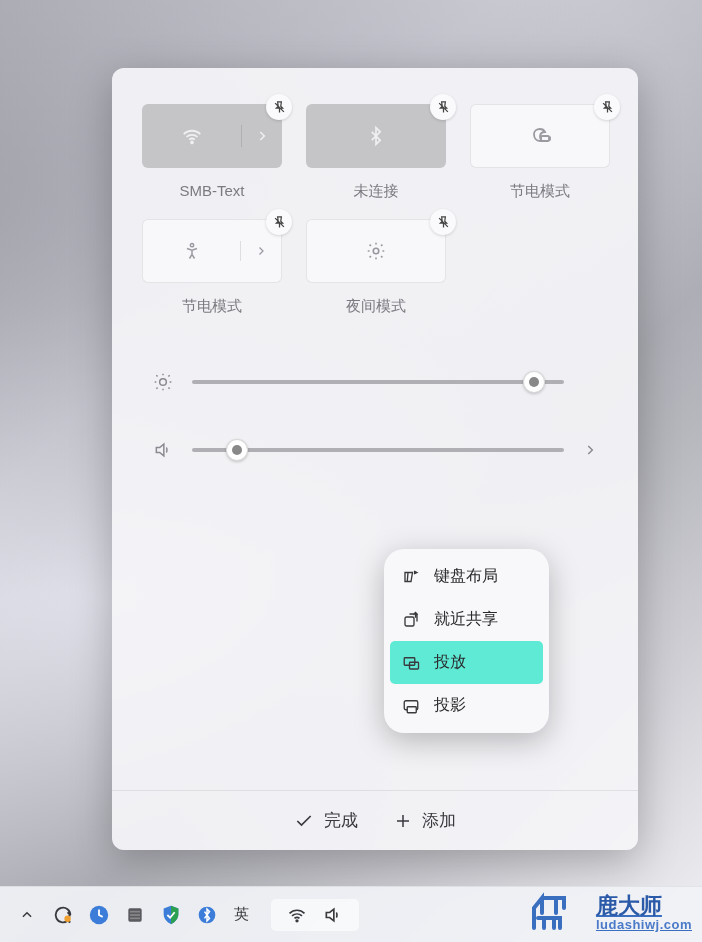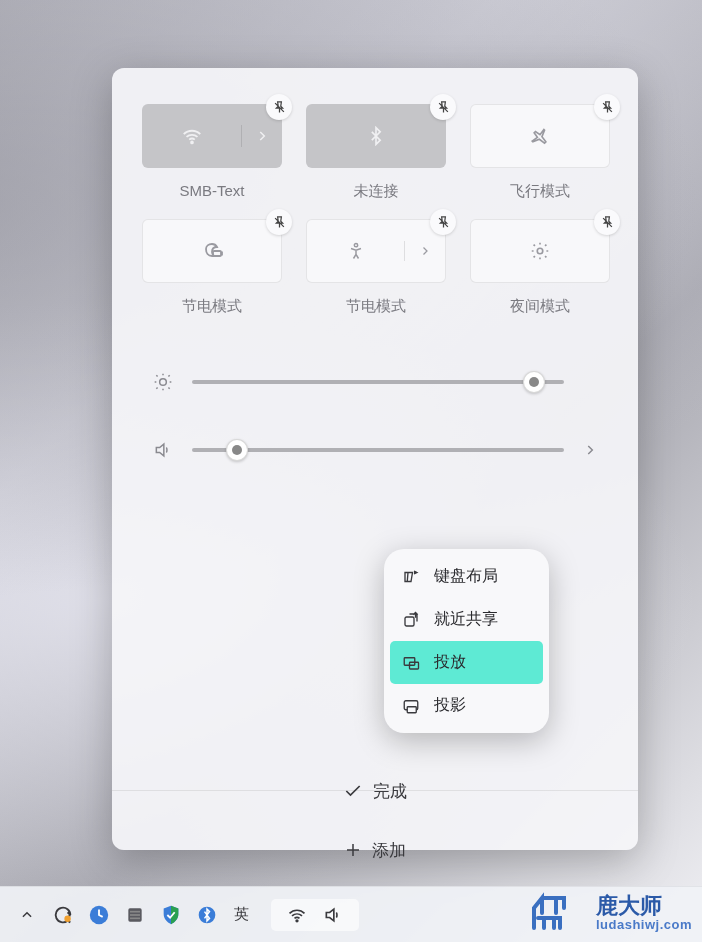--- a/index.html
+++ b/index.html
@@ -157,21 +157,20 @@
       position: absolute;
       bottom: 0;
       left: 0;
       right: 0;
       height: 60px;
       border-top: 1px solid rgba(0,0,0,0.08);
       display: flex;
       align-items: center;
       justify-content: center;
       gap: 36px;
-      flex-direction: column;
     }
     .footer-btn {
       display: flex;
       align-items: center;
       gap: 10px;
       font-size: 17px;
       color: #3a3a3e;
       cursor: pointer;
     }
     .dropdown {
@@ -244,20 +243,21 @@
     }
     .watermark-logo {
       width: 50px;
       height: 50px;
     }
     .watermark-text {
       display: flex;
       flex-direction: column;
       line-height: 1.1;
       margin-left: 22px;
+      text-decoration: underline;
     }
     .watermark-text .big { font-size: 22px; color: #2b5aa8; }
     .watermark-text .small { font-size: 13px; color: #4a7ac8; letter-spacing: 0.5px; }
     .ime-label {
       font-size: 15px;
       color: #3a3a3e;
       padding: 0 4px;
     }
   </style>
 </head>
@@ -309,37 +309,20 @@
       <div class="pin-badge">
         <span class="icon">
           <svg width="15" height="15" viewBox="0 0 24 24" fill="none" stroke="#444" stroke-width="2">
               <path d="M9 3h6l-1 7 3 3H7l3-3-1-7zM12 13v7M5 5l14 14"></path>
             </svg>
         </span>
       </div>
       <div class="tile-label">未连接</div>
     </div>
 
-    <div class="tile-wrap">
-      <div class="tile light">
-        <span class="icon">
-          <svg width="22" height="22" viewBox="0 0 24 24" fill="none" stroke="#9a9aa0" stroke-width="1.8">
-              <path d="M21 12l-7-1-3-7h-1l1 7-6 1v2l6 1-1 7h1l3-7 7-1z" transform="rotate(45 12 12)"></path>
-            </svg>
-        </span>
-      </div>
-      <div class="pin-badge">
-        <span class="icon">
-          <svg width="15" height="15" viewBox="0 0 24 24" fill="none" stroke="#444" stroke-width="2">
-              <path d="M9 3h6l-1 7 3 3H7l3-3-1-7zM12 13v7M5 5l14 14"></path>
-            </svg>
-        </span>
-      </div>
-      <div class="tile-label">飞行模式</div>
-    </div>
 
     <div class="tile-wrap">
       <div class="tile light">
         <span class="icon">
           <svg width="24" height="24" viewBox="0 0 24 24" fill="none" stroke="#9a9aa0" stroke-width="1.8">
               <path d="M6 10c0-3 2.5-5 6-5 2 0 4 1 5 3-3 0-5 2-5 5 0 2 1 3 2 4-1 0-2 0-2 0-4 0-6-3-6-7z"></path>
               <rect x="13" y="12" width="8" height="5" rx="1"></rect>
               <path d="M21 13.5h1v2h-1"></path>
             </svg>
         </span>

